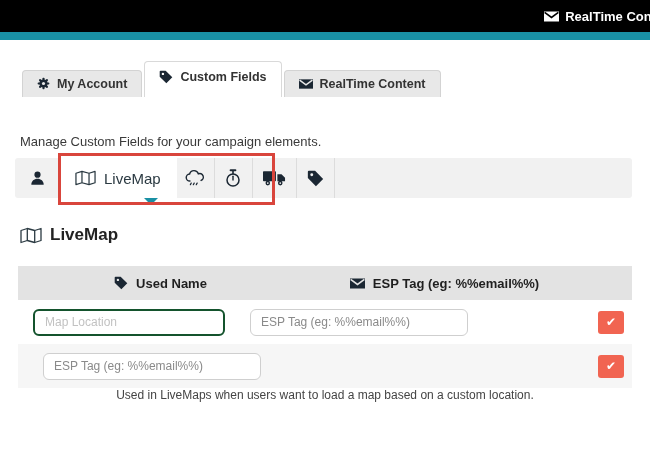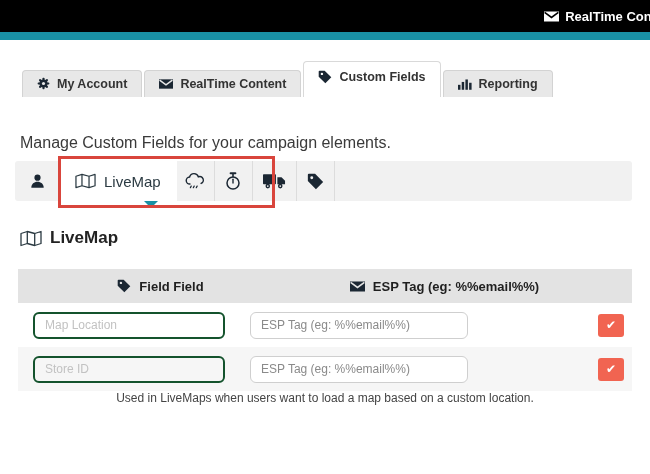--- a/index.html
+++ b/index.html
@@ -26,21 +26,21 @@
     border:1px solid #d3d3d3; border-bottom:none; border-radius:4px 4px 0 0;
     padding:6px 14px 7px 14px; font-size:12.5px; color:#333333; margin-right:2px;
     height:27px; cursor:pointer; white-space:nowrap;font-weight:bold;
   }
   .tab.active {
     background:#ffffff; height:36px; padding-bottom:12px; position:relative; z-index:2;
     border-color:#d9d9d9;
   }
   .tab .ic { display:inline-flex; color:#1b2733; }
   
-  .intro { margin:37px 0 0 20px; font-size:16px; color:#3a3a3a; }
+  .intro { margin:37px 0 0 20px; font-size:13px; color:#3a3a3a; }
   
   .subtab-wrap { position:relative; margin:9px 18px 0 15px; }
   .subtabs {
     display:flex; align-items:stretch; height:40px; background:#f1f1f1;
     border-radius:3px; overflow:visible;
   }
   .subtab {
     display:flex; align-items:center; justify-content:center; color:#1b2733;
     cursor:pointer;
   }
@@ -126,50 +126,37 @@
             <rect x="8.4" y="1" width="3.2" height="18" rx="1.2" transform="rotate(45 10 10)"></rect>
             <rect x="8.4" y="1" width="3.2" height="18" rx="1.2" transform="rotate(90 10 10)"></rect>
             <rect x="8.4" y="1" width="3.2" height="18" rx="1.2" transform="rotate(135 10 10)"></rect>
             <circle cx="10" cy="10" r="6.2"></circle>
           </g>
           <circle cx="10" cy="10" r="2.4" fill="#e8e8e8"></circle>
         </svg>
       </span>
       <span>My Account</span>
     </div>
+    <div class="tab active">
+      <span class="ic">
+        <svg width="14" height="14" viewBox="0 0 20 20">
+          <path fill="#1b2733" d="M1 9.5V2.2A1.2 1.2 0 0 1 2.2 1h7.3L19 10.5 10.5 19 1 9.5z"></path>
+          <circle cx="5.6" cy="5.6" r="1.7" fill="#ffffff"></circle>
+        </svg>
+      </span>
+      <span>Custom Fields</span>
+    </div>
     <div class="tab">
       <span class="ic">
         <svg width="14" height="10" viewBox="0 0 24 16">
           <rect x="0" y="0" width="24" height="16" fill="#1b2733"></rect>
           <polyline points="1,1.5 12,9.5 23,1.5" fill="none" stroke="#e8e8e8" stroke-width="2.6"></polyline>
         </svg>
       </span>
       <span>RealTime Content</span>
-    </div>
-    <div class="tab active">
-      <span class="ic">
-        <svg width="14" height="14" viewBox="0 0 20 20">
-          <path fill="#1b2733" d="M1 9.5V2.2A1.2 1.2 0 0 1 2.2 1h7.3L19 10.5 10.5 19 1 9.5z"></path>
-          <circle cx="5.6" cy="5.6" r="1.7" fill="#ffffff"></circle>
-        </svg>
-      </span>
-      <span>Custom Fields</span>
-    </div>
-    <div class="tab">
-      <span class="ic">
-        <svg width="14" height="12" viewBox="0 0 17 14">
-          <g fill="#1b2733">
-            <rect x="0" y="8" width="3" height="6"></rect>
-            <rect x="4.5" y="4.5" width="3" height="9.5"></rect>
-            <rect x="9" y="1.5" width="3" height="12.5"></rect>
-            <rect x="13.5" y="5.5" width="3" height="8.5"></rect>
-          </g>
-        </svg>
-      </span>
-      <span>Reporting</span>
     </div>
   </div>
 
   <div class="intro">Manage Custom Fields for your campaign elements.</div>
 
   <div class="subtab-wrap">
     <div class="subtabs">
       <div class="subtab person">
         <span class="ic">
           <svg width="15" height="16" viewBox="0 0 16 16">
@@ -256,21 +243,21 @@
 
   <div class="fields-table">
     <div class="t-header">
       <div class="hcell">
         <span class="ic">
           <svg width="14" height="14" viewBox="0 0 20 20">
             <path fill="#1b2733" d="M1 9.5V2.2A1.2 1.2 0 0 1 2.2 1h7.3L19 10.5 10.5 19 1 9.5z"></path>
             <circle cx="5.6" cy="5.6" r="1.7" fill="#e3e3e3"></circle>
           </svg>
         </span>
-        <span>Field Field</span>
+        <span>Used Name</span>
       </div>
       <div class="hcell">
         <span class="ic">
           <svg width="15" height="11" viewBox="0 0 24 16">
             <rect x="0" y="0" width="24" height="16" fill="#1b2733"></rect>
             <polyline points="1,1.5 12,9.5 23,1.5" fill="none" stroke="#e3e3e3" stroke-width="2.6"></polyline>
           </svg>
         </span>
         <span>ESP Tag (eg: %%email%%)</span>
       </div>
@@ -278,21 +265,20 @@
     </div>
 
     <div class="t-row">
       <input class="inp field-name" type="text" placeholder="Map Location" style="">
       <input class="inp esp" type="text" placeholder="ESP Tag (eg: %%email%%)" style="">
       <span class="row-spacer"></span>
       <button class="check-btn">✔</button>
     </div>
 
     <div class="t-row alt">
-      <input class="inp field-name" type="text" placeholder="Store ID" style="">
       <input class="inp esp" type="text" placeholder="ESP Tag (eg: %%email%%)" style="">
       <span class="row-spacer"></span>
       <button class="check-btn">✔</button>
     </div>
   </div>
 
   <div class="footnote">Used in LiveMaps when users want to load a map based on a custom location.</div>
 
 </div>
 

